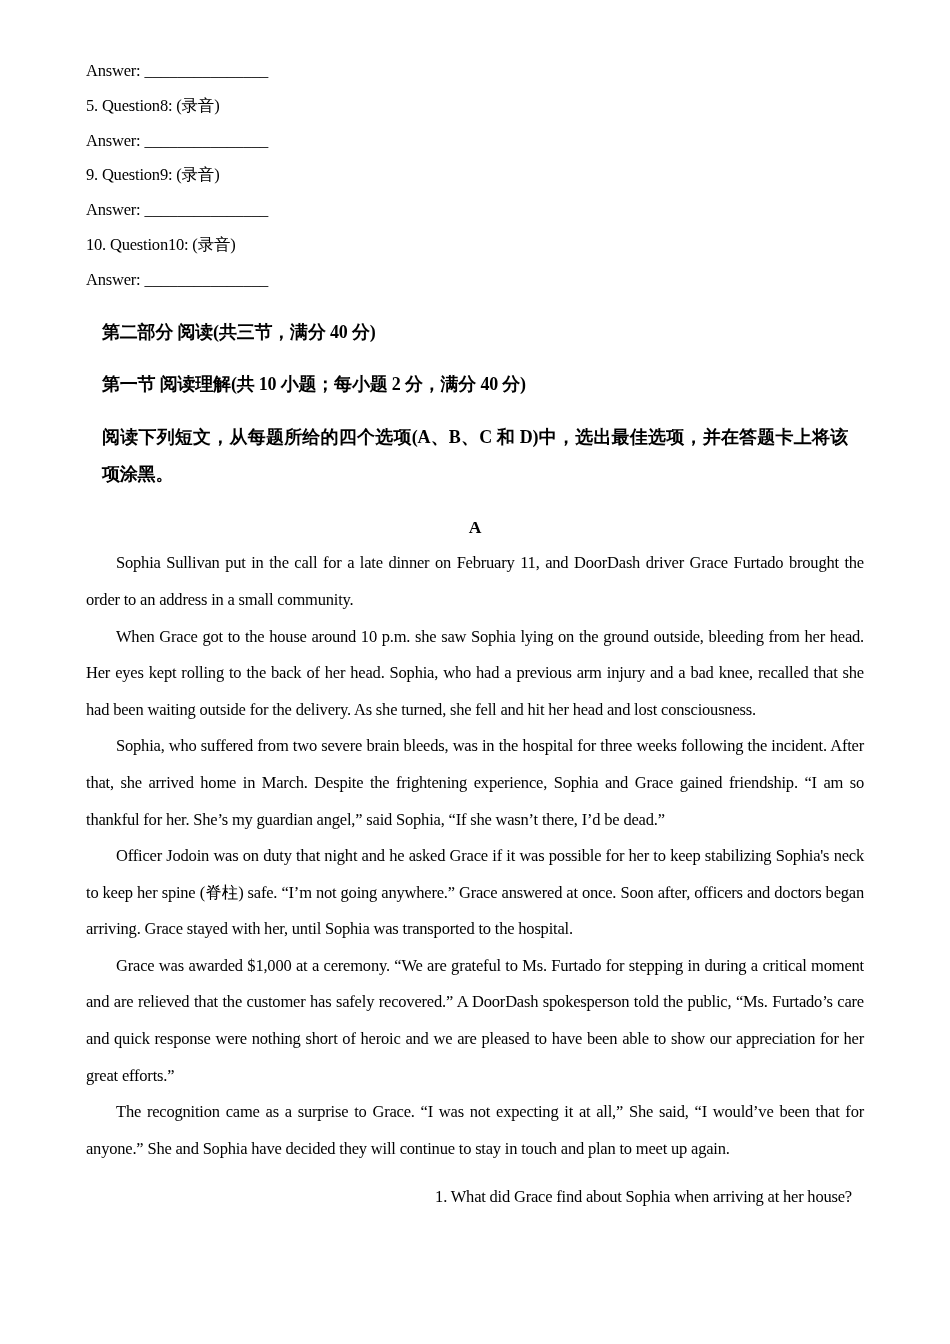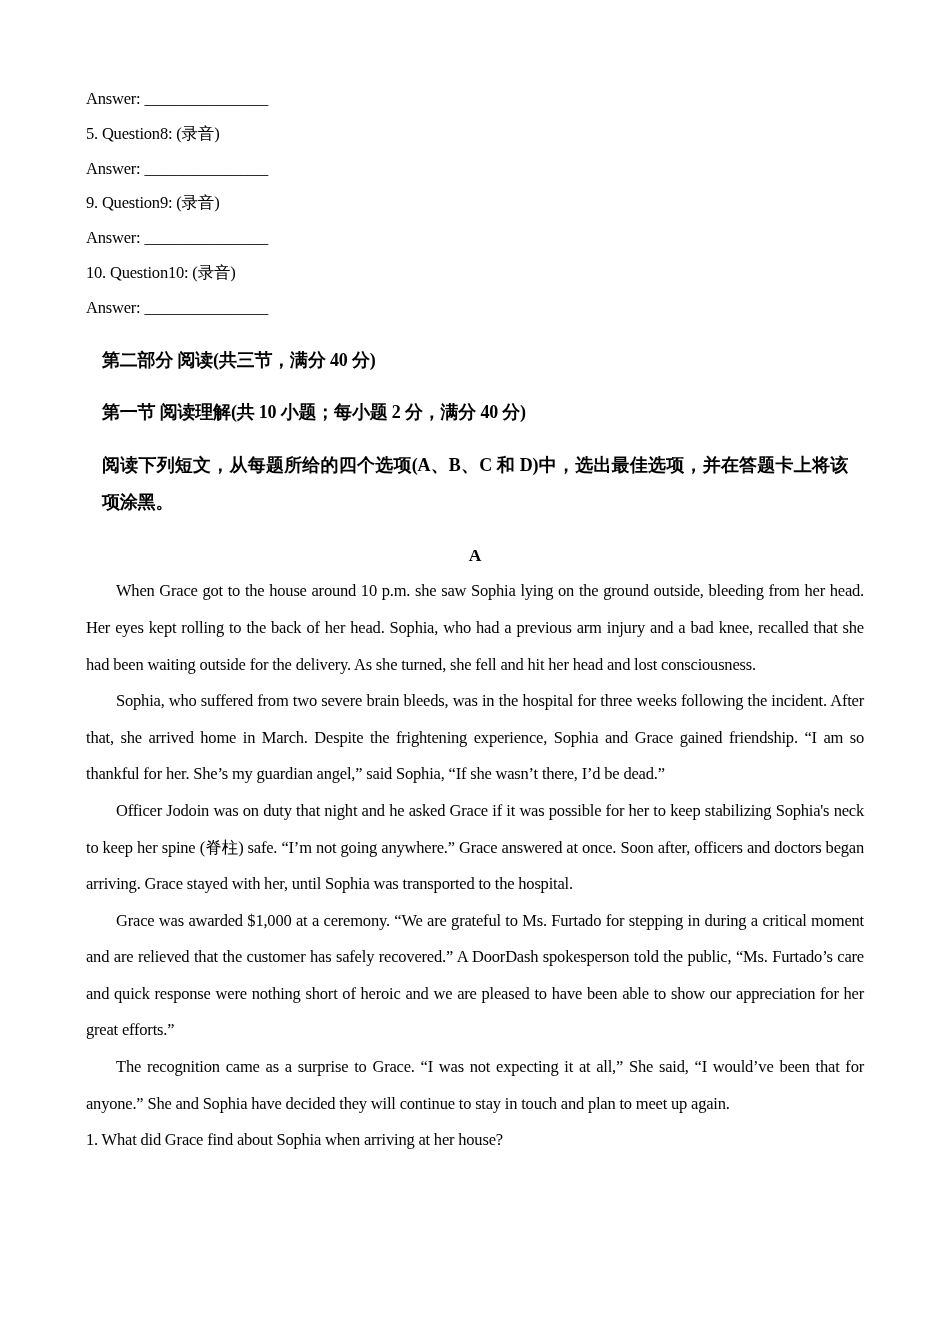--- a/index.html
+++ b/index.html
@@ -9,21 +9,21 @@
   }
   body {
     width: 950px;
     height: 1344px;
     overflow: hidden;
   }
   .page {
     box-sizing: border-box;
     width: 950px;
     height: 1344px;
-    padding: 82px 86px 0 86px;
+    padding: 54px 86px 0 86px;
     font-family: "Liberation Serif", "DejaVu Serif", serif;
     font-size: 16.5px;
     letter-spacing: -0.2px;
     color: #000000;
   }
   .l-line {
     margin: 0;
     line-height: 34.8px;
     white-space: pre;
   }
@@ -44,23 +44,23 @@
     line-height: 36.6px;
     text-align: center;
   }
   .para {
     margin: 0;
     line-height: 36.6px;
     text-align: justify;
     text-indent: 30px;
   }
   .question {
-    margin: 0;
+    margin: 12px;
     line-height: 36.6px;
-    text-align: left;
+    text-align: right;
   }
 </style>
 </head>
 <body>
 
 <div class="page">
 
   <div>
     <p class="l-line"><span>Answer:</span> <span class="blank">_______________</span></p>
     <p class="l-line">5. Question8: (录音)</p>
@@ -71,20 +71,21 @@
     <p class="l-line"><span>Answer:</span> <span class="blank">_______________</span></p>
   </div>
 
   <div>
     <p class="heading">第二部分 阅读(共三节，满分 40 分)</p>
     <p class="heading">第一节 阅读理解(共 10 小题；每小题 2 分，满分 40 分)</p>
     <p class="heading">阅读下列短文，从每题所给的四个选项(A、B、C 和 D)中，选出最佳选项，并在答题卡上将该项涂黑。</p>
     <p class="passage-label">A</p>
 
     <div>
+      <p class="para">Sophia Sullivan put in the call for a late dinner on February 11, and DoorDash driver Grace Furtado brought the order to an address in a small community.</p>
       <p class="para">When Grace got to the house around 10 p.m. she saw Sophia lying on the ground outside, bleeding from her head. Her eyes kept rolling to the back of her head. Sophia, who had a previous arm injury and a bad knee, recalled that she had been waiting outside for the delivery. As she turned, she fell and hit her head and lost consciousness.</p>
       <p class="para">Sophia, who suffered from two severe brain bleeds, was in the hospital for three weeks following the incident. After that, she arrived home in March. Despite the frightening experience, Sophia and Grace gained friendship. “I am so thankful for her. She’s my guardian angel,” said Sophia, “If she wasn’t there, I’d be dead.”</p>
       <p class="para">Officer Jodoin was on duty that night and he asked Grace if it was possible for her to keep stabilizing Sophia's neck to keep her spine (脊柱) safe. “I’m not going anywhere.” Grace answered at once. Soon after, officers and doctors began arriving. Grace stayed with her, until Sophia was transported to the hospital.</p>
       <p class="para">Grace was awarded $1,000 at a ceremony. “We are grateful to Ms. Furtado for stepping in during a critical moment and are relieved that the customer has safely recovered.” A DoorDash spokesperson told the public, “Ms. Furtado’s care and quick response were nothing short of heroic and we are pleased to have been able to show our appreciation for her great efforts.”</p>
       <p class="para">The recognition came as a surprise to Grace. “I was not expecting it at all,” She said, “I would’ve been that for anyone.” She and Sophia have decided they will continue to stay in touch and plan to meet up again.</p>
     </div>
 
     <p class="question">1. What did Grace find about Sophia when arriving at her house?</p>
   </div>
 

